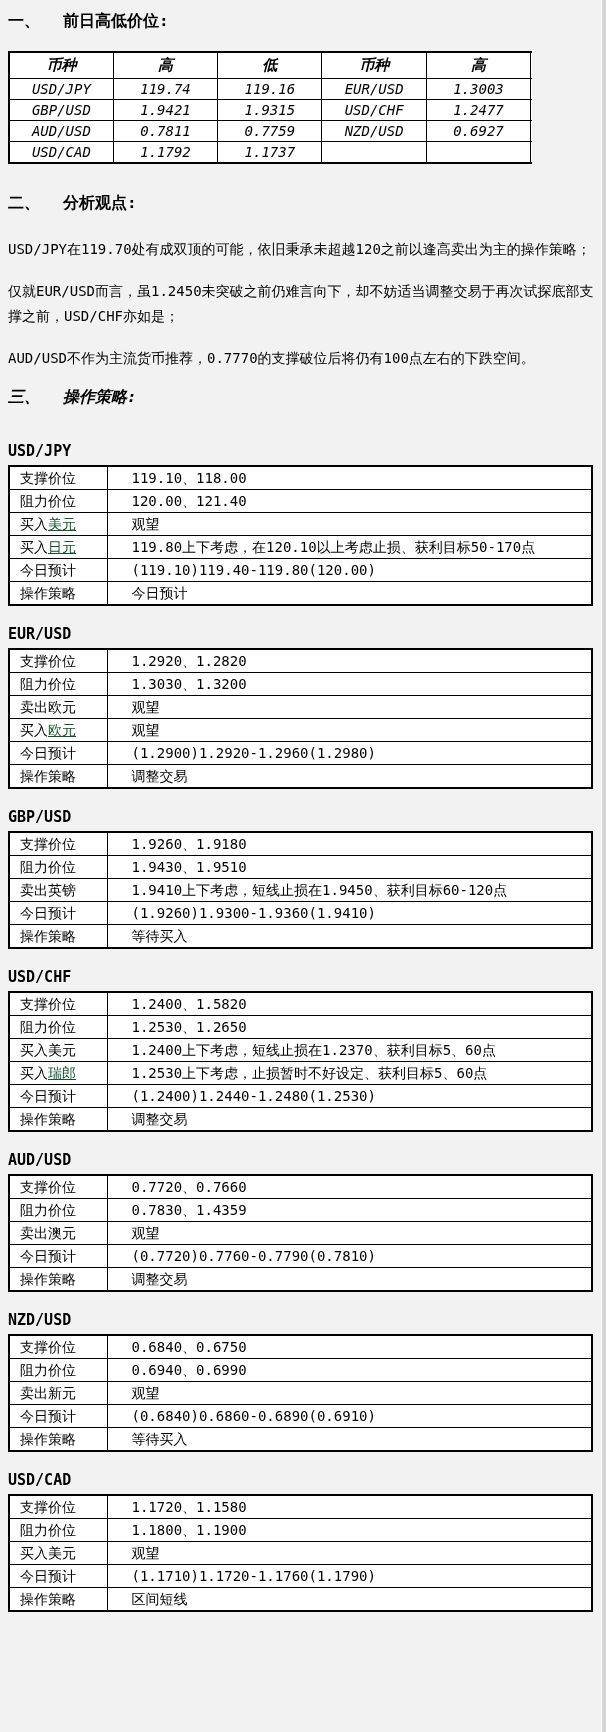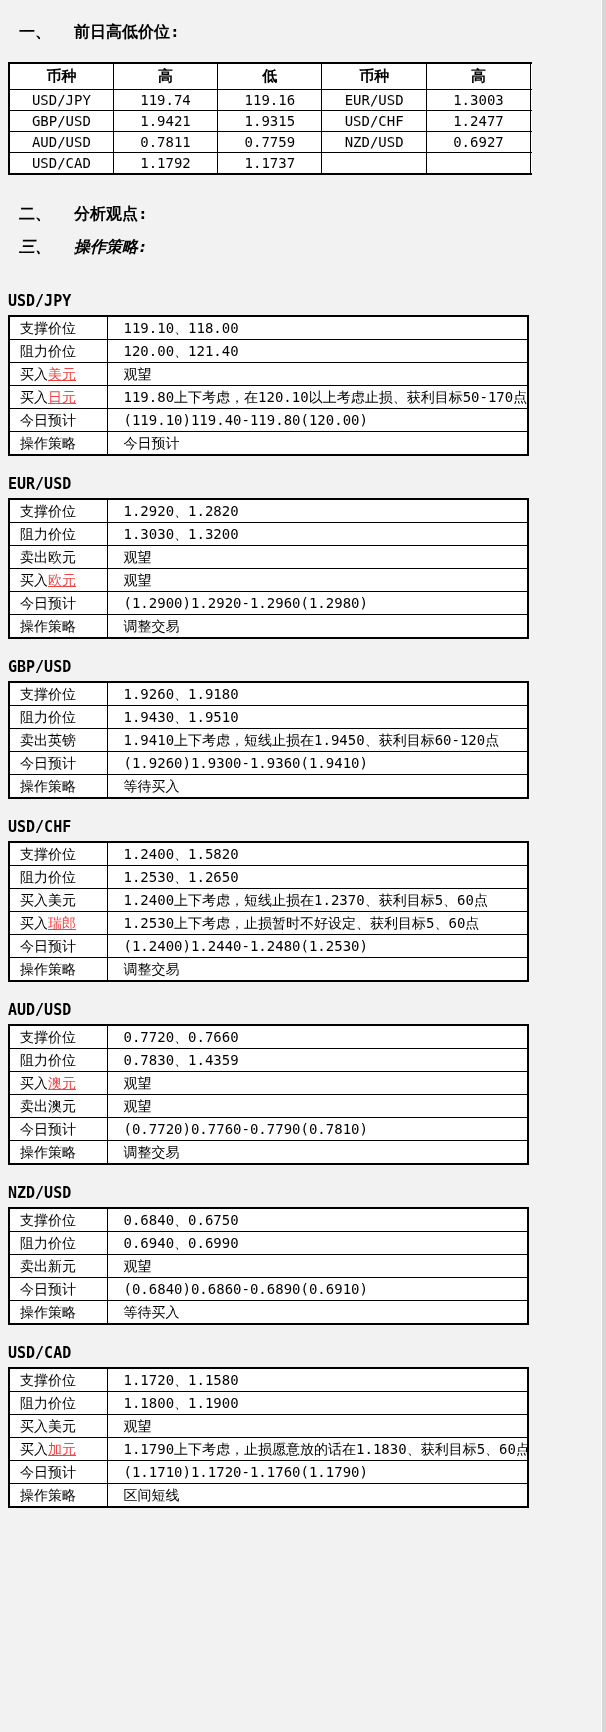--- a/index.html
+++ b/index.html
@@ -3,41 +3,41 @@
 <meta charset="utf-8">
 <style>
   html,body{margin:0;padding:0;}
   body{
     width:606px;height:1732px;overflow:hidden;position:relative;
     background:#f2f2f2;color:#000;
     font-family:"DejaVu Sans Mono","DejaVu Sans","Liberation Sans",monospace;
     font-size:14px;
   }
   .page{padding:12px 0 0 8px;}
-  .sec-heading{font-weight:bold;font-size:16px;line-height:17px;margin:11px;}
+  .sec-heading{font-weight:bold;font-size:16px;line-height:17px;margin:0;}
   .sec-heading .sec-index{display:inline-block;width:55px;}
-  .clip{width:524px;overflow:hidden;margin-top:22px;}
+  .clip{width:524px;overflow:hidden;margin-top:22px;font-style:italic;}
   table{border-collapse:collapse;background:#ffffff;}
   .price-table{table-layout:fixed;width:610px;border:2px solid #000;}
   .price-table th,.price-table td{border:1px solid #000;text-align:center;padding:0;}
   .price-table th{height:25px;font-size:15px;font-weight:bold;}
   .price-table td{height:20px;line-height:20px;font-size:14px;}
   .heading2{margin-top:30px;}
   .analysis{margin:26px 0 0 0;}
   .analysis p{margin:0 0 17px 0;line-height:25px;width:588px;}
   .heading3{margin-top:16px;font-style:italic;}
   .strategy{margin:20px 0 0 0;}
   .strategy:first-of-type{margin-top:38px;}
   .pair-heading{font-size:15px;font-weight:bold;margin:0 0 6px 0;line-height:16px;}
-  .strat-table{table-layout:fixed;width:521px;border:2px solid #000;}
+  .strat-table{table-layout:fixed;width:585px;border:2px solid #000;}
   .strat-table td{border:1px solid #000;height:22px;line-height:22px;
     padding:0 4px 0 10px;text-align:left;font-size:14px;
     white-space:nowrap;overflow:hidden;}
-  .strat-table .value-cell{padding-left:16px;}
-  .cur-link{color:#ef4444;text-decoration:underline;cursor:pointer;}
+  .strat-table .value-cell{padding-left:24px;}
+  .cur-link{color:#14532d;text-decoration:underline;cursor:pointer;}
   .right-edge{position:absolute;top:0;right:0;width:4px;height:1732px;
     background:#d6d6d6;border-left:1px solid #fbfbfb;}
 </style>
 </head>
 <body>
 
 <div class="page">
 
   <h2 class="sec-heading"><span class="sec-index">一、</span><span>前日高低价位:</span></h2>
 
@@ -98,20 +98,29 @@
             <td></td>
             <td></td>
           </tr>
 
       </tbody>
     </table>
   </div>
 
   <h2 class="sec-heading heading2"><span class="sec-index">二、</span><span>分析观点:</span></h2>
 
+  <div class="analysis">
+
+      <p>USD/JPY在119.70处有成双顶的可能，依旧秉承未超越120之前以逢高卖出为主的操作策略；</p>
+
+      <p>仅就EUR/USD而言，虽1.2450未突破之前仍难言向下，却不妨适当调整交易于再次试探底部支撑之前，USD/CHF亦如是；</p>
+
+      <p>AUD/USD不作为主流货币推荐，0.7770的支撑破位后将仍有100点左右的下跌空间。</p>
+
+  </div>
 
   <h2 class="sec-heading heading3"><span class="sec-index">三、</span><span>操作策略:</span></h2>
 
   <div>
 
       <section class="strategy">
         <h3 class="pair-heading">USD/JPY</h3>
         <table class="strat-table">
           <colgroup>
             <col style="width:98px">
@@ -290,24 +299,20 @@
               <tr>
                 <td class="label-cell"><span>支撑价位</span><a class="cur-link" href="#"></a></td>
                 <td class="value-cell">0.7720、0.7660</td>
               </tr>
 
               <tr>
                 <td class="label-cell"><span>阻力价位</span><a class="cur-link" href="#"></a></td>
                 <td class="value-cell">0.7830、1.4359</td>
               </tr>
 
-              <tr>
-                <td class="label-cell"><span>买入</span><a class="cur-link" href="#">澳元</a></td>
-                <td class="value-cell">观望</td>
-              </tr>
 
               <tr>
                 <td class="label-cell"><span>卖出澳元</span><a class="cur-link" href="#"></a></td>
                 <td class="value-cell">观望</td>
               </tr>
 
               <tr>
                 <td class="label-cell"><span>今日预计</span><a class="cur-link" href="#"></a></td>
                 <td class="value-cell">(0.7720)0.7760-0.7790(0.7810)</td>
               </tr>
@@ -377,24 +382,20 @@
               <tr>
                 <td class="label-cell"><span>阻力价位</span><a class="cur-link" href="#"></a></td>
                 <td class="value-cell">1.1800、1.1900</td>
               </tr>
 
               <tr>
                 <td class="label-cell"><span>买入美元</span><a class="cur-link" href="#"></a></td>
                 <td class="value-cell">观望</td>
               </tr>
 
-              <tr>
-                <td class="label-cell"><span>买入</span><a class="cur-link" href="#">加元</a></td>
-                <td class="value-cell">1.1790上下考虑，止损愿意放的话在1.1830、获利目标5、60点</td>
-              </tr>
 
               <tr>
                 <td class="label-cell"><span>今日预计</span><a class="cur-link" href="#"></a></td>
                 <td class="value-cell">(1.1710)1.1720-1.1760(1.1790)</td>
               </tr>
 
               <tr>
                 <td class="label-cell"><span>操作策略</span><a class="cur-link" href="#"></a></td>
                 <td class="value-cell">区间短线</td>
               </tr>

